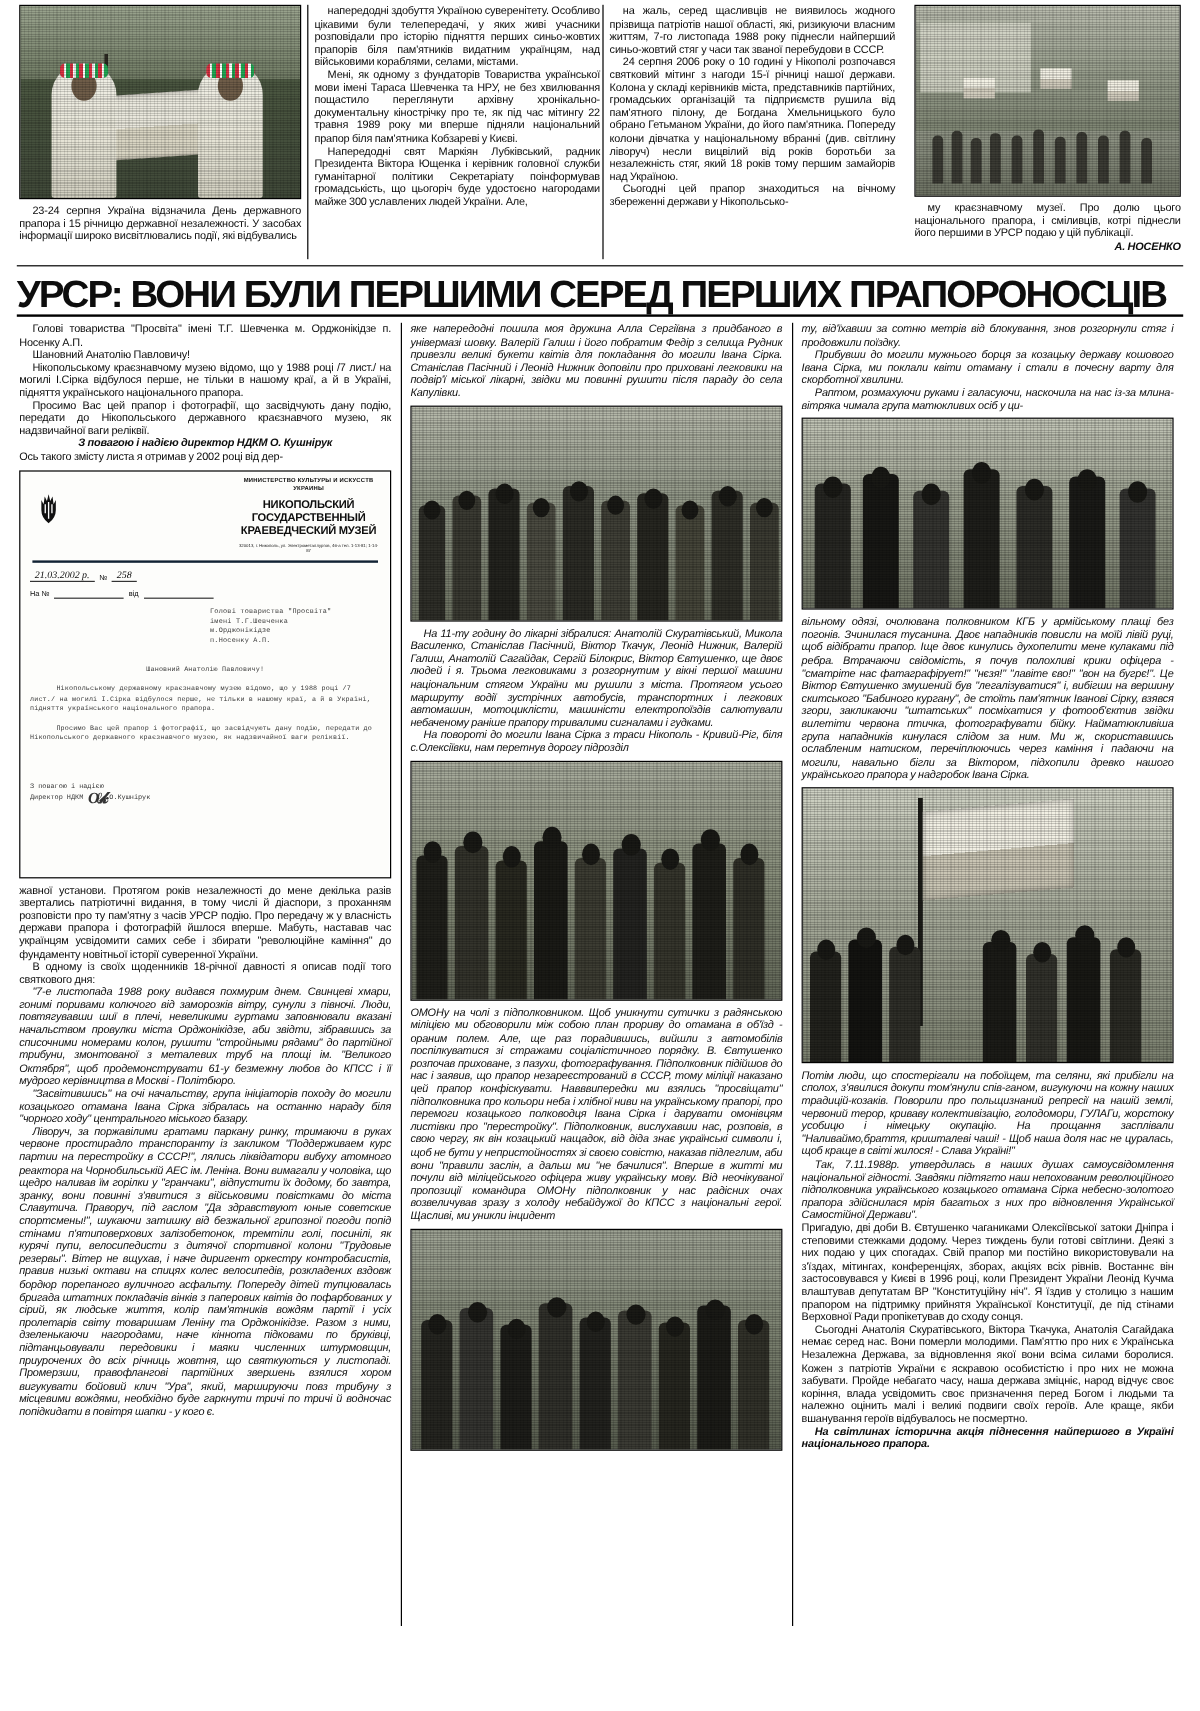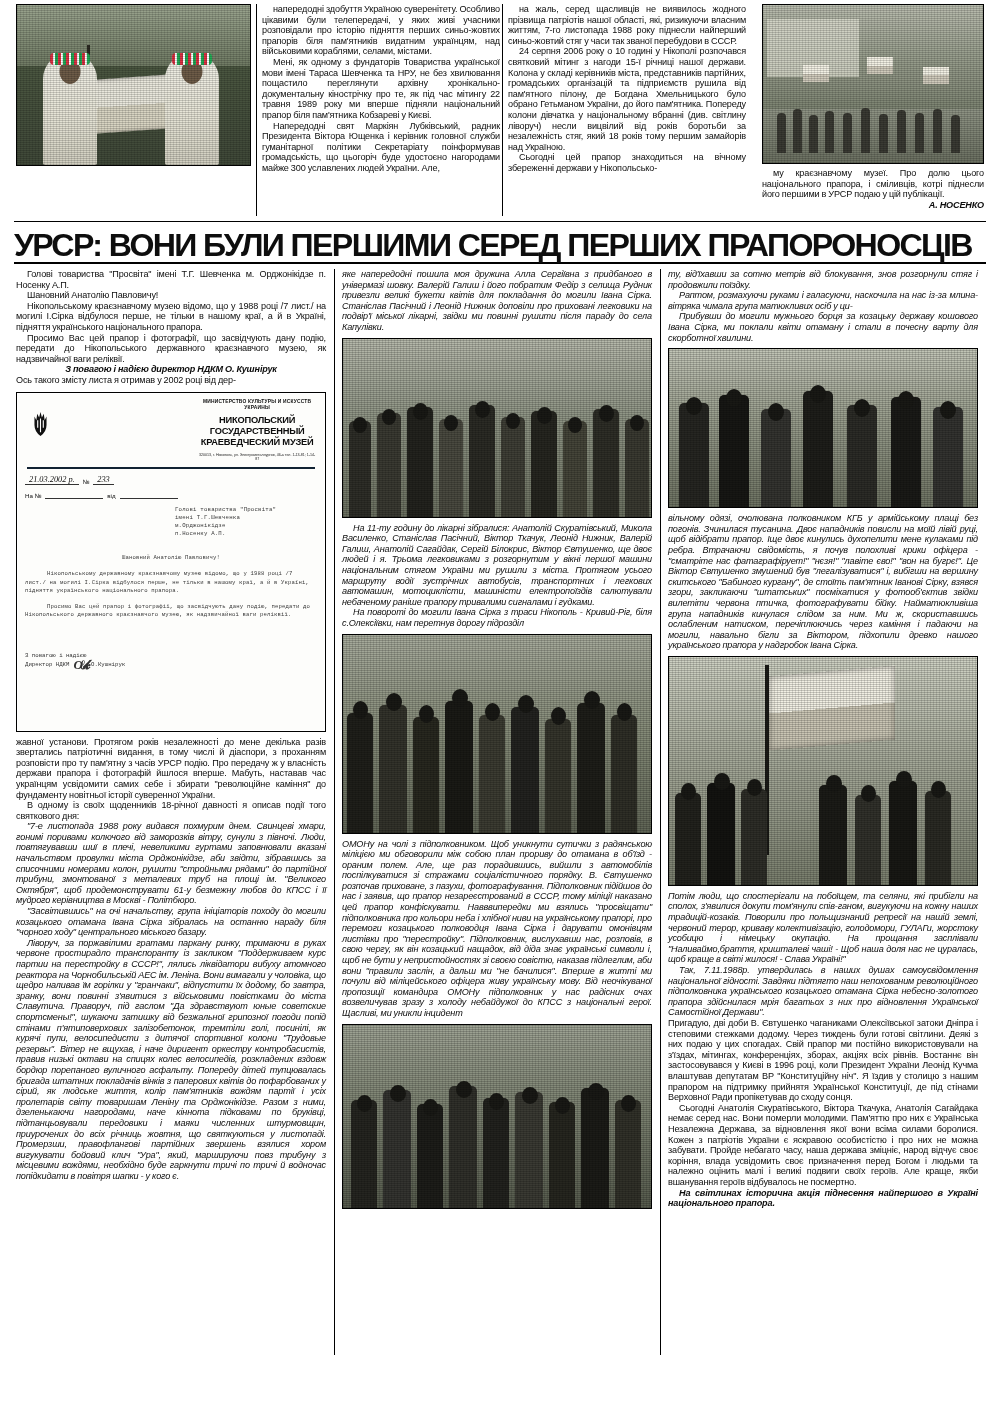--- a/index.html
+++ b/index.html
@@ -171,20 +171,23 @@
           <div class="head"></div>
           <div class="crown"></div>
         </div>
       <div class="fig b">
           <div class="head"></div>
           <div class="crown"></div>
         </div>
       <div class="grain"></div>
     </div>
 
+    <div style="position:absolute;left:0;top:166px;width:235px;">
+      <p class="t cap">23-24 серпня Україна відзначила День державного прапора і 15 річницю державної незалежності. У засобах інформації широко висвітлювались події, які відбувались</p>
+    </div>
 
     <div style="position:absolute;left:246px;top:0;width:238px;">
       <p class="t">напередодні здобуття Україною суверенітету. Особливо цікавими були телепередачі, у яких живі учасники розповідали про історію підняття перших синьо-жовтих прапорів біля пам'ятників видатним українцям, над військовими кораблями, селами, містами.</p>
       <p class="t">Мені, як одному з фундаторів Товариства української мови імені Тараса Шевченка та НРУ, не без хвилювання пощастило переглянути архівну хронікально-документальну кінострічку про те, як під час мітингу 22 травня 1989 року ми вперше підняли національний прапор біля пам'ятника Кобзареві у Києві.</p>
       <p class="t">Напередодні свят Маркіян Лубківський, радник Президента Віктора Ющенка і керівник головної служби гуманітарної політики Секретаріату поінформував громадськість, що цьогоріч буде удостоєно нагородами майже 300 уславлених людей України. Але,</p>
     </div>
     <div class="vrule" style="left:240px;top:0;height:212px;"></div>
 
     <div style="position:absolute;left:492px;top:0;width:238px;">
       <p class="t">на жаль, серед щасливців не виявилось жодного прізвища патріотів нашої області, які, ризикуючи власним життям, 7-го листопада 1988 року піднесли найперший синьо-жовтий стяг у часи так званої перебудови в СССР.</p>
@@ -250,21 +253,21 @@
             <div class="lt-name">НИКОПОЛЬСКИЙ ГОСУДАРСТВЕННЫЙ КРАЕВЕДЧЕСКИЙ МУЗЕЙ</div>
             <div class="lt-addr">320013, г. Никополь, ул. Электрометаллургов, 46-а тел. 1-13-81; 1-14-87</div>
           </div>
         </div>
 
         <div class="lt-bar"></div>
 
         <div class="lt-meta">
           <span class="lt-hand">21.03.2002 р.</span>
           <span>№</span>
-          <span class="lt-hand">233</span>
+          <span class="lt-hand">258</span>
         </div>
         <div class="lt-meta" style="margin-top:6px;">
           <span>На №</span>
           <span class="lt-line"></span>
           <span>від</span>
           <span class="lt-line"></span>
         </div>
 
         <div class="lt-to">
           <div>Голові товариства "Просвіта"</div>
@@ -368,22 +371,22 @@
         <div class="ppl" style="left:238px;width:28px;height:120px;background:#1b1b17;"></div>
           <div class="hd" style="left:245px;top:58px;width:16px;height:17px;"></div>
         <div class="ppl" style="left:272px;width:26px;height:108px;background:#313129;"></div>
           <div class="hd" style="left:278px;top:70px;width:15px;height:17px;"></div>
         <div class="gr"></div>
       </div>
     </div>
 
     <div class="mcol" id="col-right">
       <p class="t it ni">ту, від'їхавши за сотню метрів від блокування, знов розгорнули стяг і продовжили поїздку.</p>
+      <p class="t it">Прибувши до могили мужнього борця за козацьку державу кошового Івана Сірка, ми поклали квіти отаману і стали в почесну варту для скорботної хвилини.</p>
       <p class="t it">Раптом, розмахуючи руками і галасуючи, наскочила на нас із-за млина-вітряка чимала група матюкливих осіб у ци-</p>
-      <p class="t it">Прибувши до могили мужнього борця за козацьку державу кошового Івана Сірка, ми поклали квіти отаману і стали в почесну варту для скорботної хвилини.</p>
 
       <div class="ph" id="ph-right-top">
         <div class="ppl" style="left:10px;width:30px;height:104px;background:#262622;"></div>
           <div class="hd" style="left:17px;top:48px;width:16px;height:18px;"></div>
         <div class="ppl" style="left:50px;width:30px;height:112px;background:#171714;"></div>
           <div class="hd" style="left:57px;top:40px;width:16px;height:18px;"></div>
         <div class="ppl" style="left:92px;width:30px;height:98px;background:#343430;"></div>
           <div class="hd" style="left:99px;top:54px;width:16px;height:18px;"></div>
         <div class="ppl" style="left:134px;width:30px;height:116px;background:#1e1e1a;"></div>
           <div class="hd" style="left:141px;top:36px;width:16px;height:18px;"></div>

